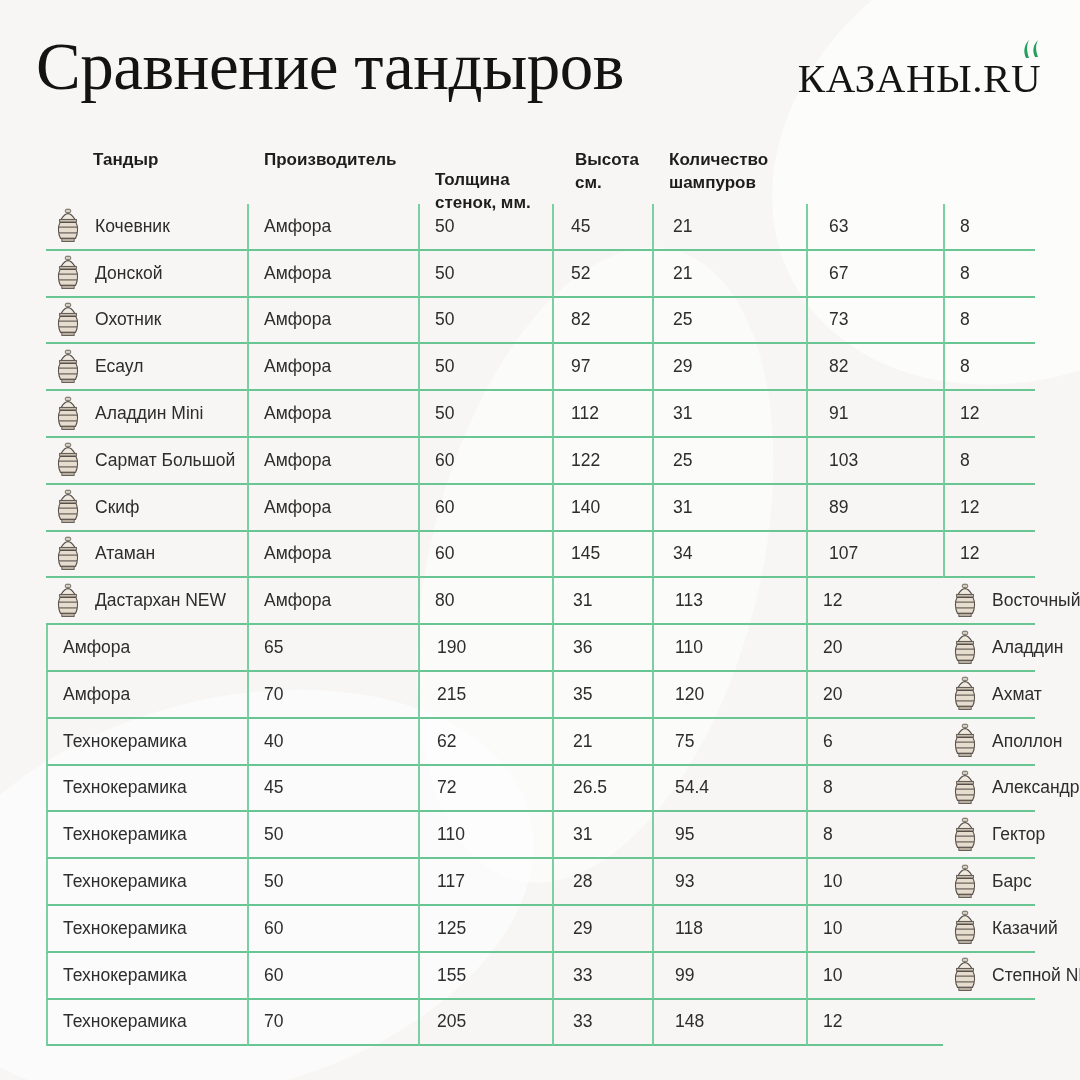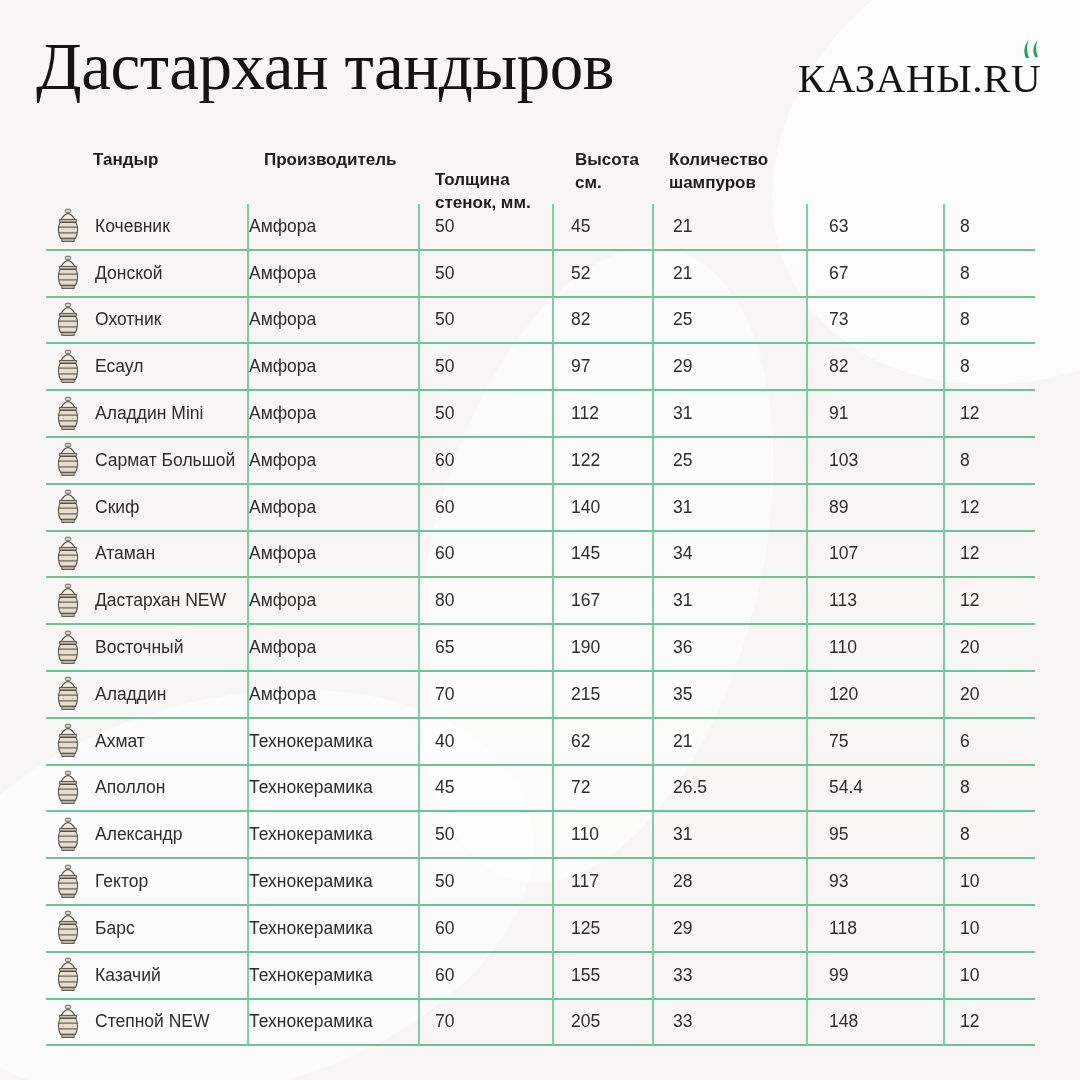--- a/index.html
+++ b/index.html
@@ -55,40 +55,40 @@
   .hcell.h7{padding-left:17px;}
 
   .cell{
     display:flex;align-items:center;
     font-size:17.5px;color:#2d2d2d;
     border-bottom:2px solid #69c693;
     min-width:0;
   }
   .cell.vline{border-left:2px solid #7ccfa3;}
   .cell.c1{padding-left:5px;}
-  .cell.c2{}
+  .cell.c2{padding-left:15px;}
   .cell.c3{padding-left:15px;}
   .cell.c4{padding-left:17px;}
   .cell.c5{padding-left:19px;}
   .cell.c6{padding-left:21px;}
   .cell.c7{padding-left:15px;}
 
   .ticon{width:34px;height:40px;flex:0 0 34px;margin-right:10px;display:flex;align-items:center;justify-content:center;}
   .tname{white-space:nowrap;}
 </style>
 </head>
 <body>
 
 <div class="canvas">
 
   <div class="deco d1"></div>
   <div class="deco d2"></div>
   <div class="deco d3"></div>
 
-  <div class="page-title">Дастархан тандыров</div>
+  <div class="page-title">Сравнение тандыров</div>
 
   <div class="logo">
     <span>КАЗАНЫ.RU</span>
     <svg class="steam" viewBox="0 0 24 20">
       <path d="M6 19 C3 13 4 6 9 1 C6 7 7 13 9 19 Z" fill="#23a05e"></path>
       <path d="M15 18 C12 12 13 6 18 1 C15 7 16 12 18 18 Z" fill="#23a05e"></path>
     </svg>
   </div>
 
   <div class="tgrid thead">
@@ -280,21 +280,20 @@
           <path d="M8 16 C5.5 20 5.5 29 8.5 34 L25.5 34 C28.5 29 28.5 20 26 16 Z" fill="#e6ddcf" stroke="#57504a" stroke-width="1.2"></path>
           <rect x="6.5" y="20.5" width="21" height="1.6" fill="#57504a" opacity="0.75"></rect>
           <rect x="6.8" y="27" width="20.4" height="1.6" fill="#57504a" opacity="0.75"></rect>
           <rect x="10" y="34" width="14" height="3.5" fill="#b9afa0" stroke="#57504a" stroke-width="1"></rect>
         </svg>
       </span>
       <span class="tname">Дастархан NEW</span>
     </div>
     <div class="cell c2 vline">Амфора</div>
     <div class="cell c3 vline">80</div>
-    <div class="cell c4 vline">167</div>
     <div class="cell c5 vline">31</div>
     <div class="cell c6 vline">113</div>
     <div class="cell c7 vline">12</div>
 
     <div class="cell c1">
       <span class="ticon">
         <svg viewBox="0 0 34 40" width="30" height="36">
           <rect x="14" y="1" width="6" height="4" rx="1.5" fill="#d9cfc0" stroke="#57504a" stroke-width="1"></rect>
           <path d="M9 13 Q17 -1 25 13 Z" fill="#efe9df" stroke="#57504a" stroke-width="1.2"></path>
           <rect x="7.5" y="12.5" width="19" height="3" fill="#c9bfb0" stroke="#57504a" stroke-width="1"></rect>

